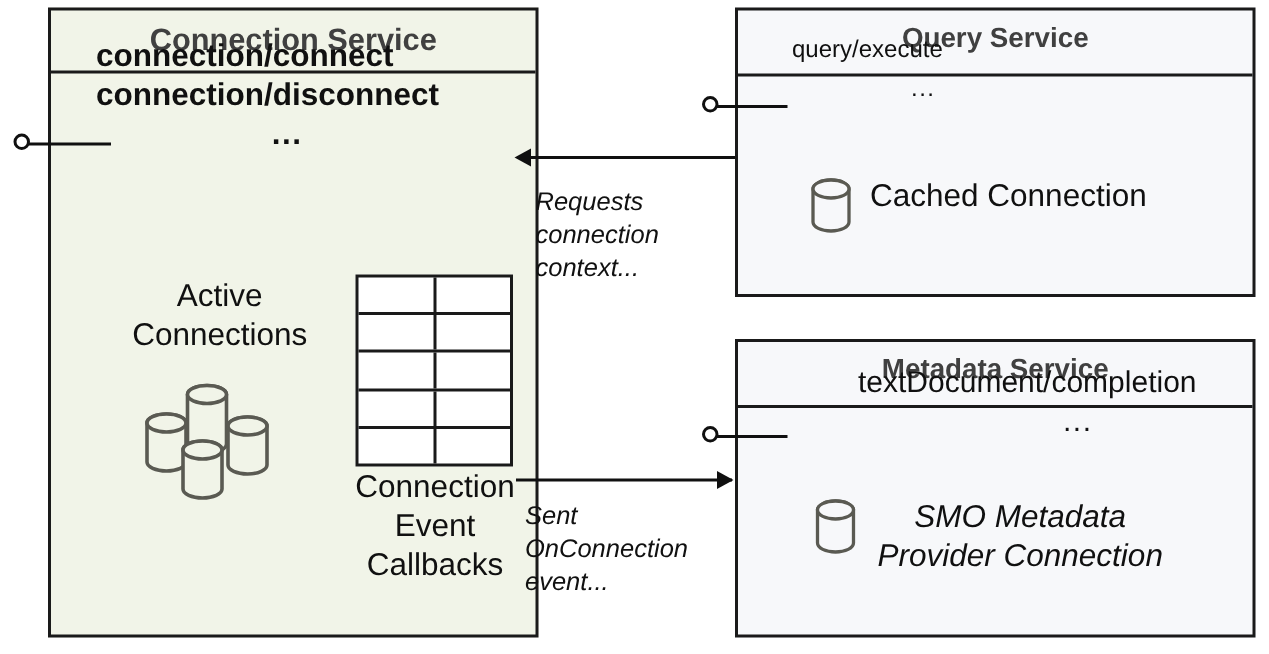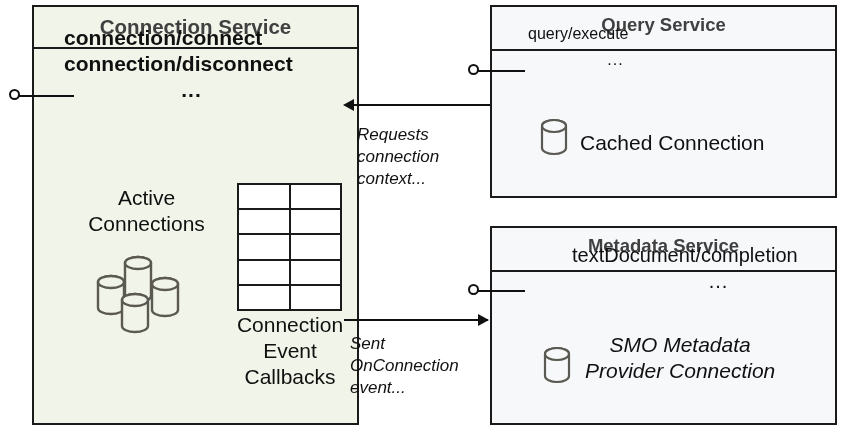--- a/index.html
+++ b/index.html
@@ -180,21 +180,21 @@
   
   .cyl-stack {
     position: absolute;
     left: 55px; top: 243px;
     width: 100px; height: 85px;
   }
 
   .inline-artifact {
     position: absolute;
     display: flex;
-    align-items: flex-end;
+    align-items: flex-start;
   }
   .inline-artifact .art-text {
     font-size: 21px;
     line-height: 26px;
     color: #101010;
     text-align: center;
     white-space: nowrap;
   }
   .art-cached   { left: 540px; top: 118px; }
   .art-cached .art-text { margin-left: 12px; }

